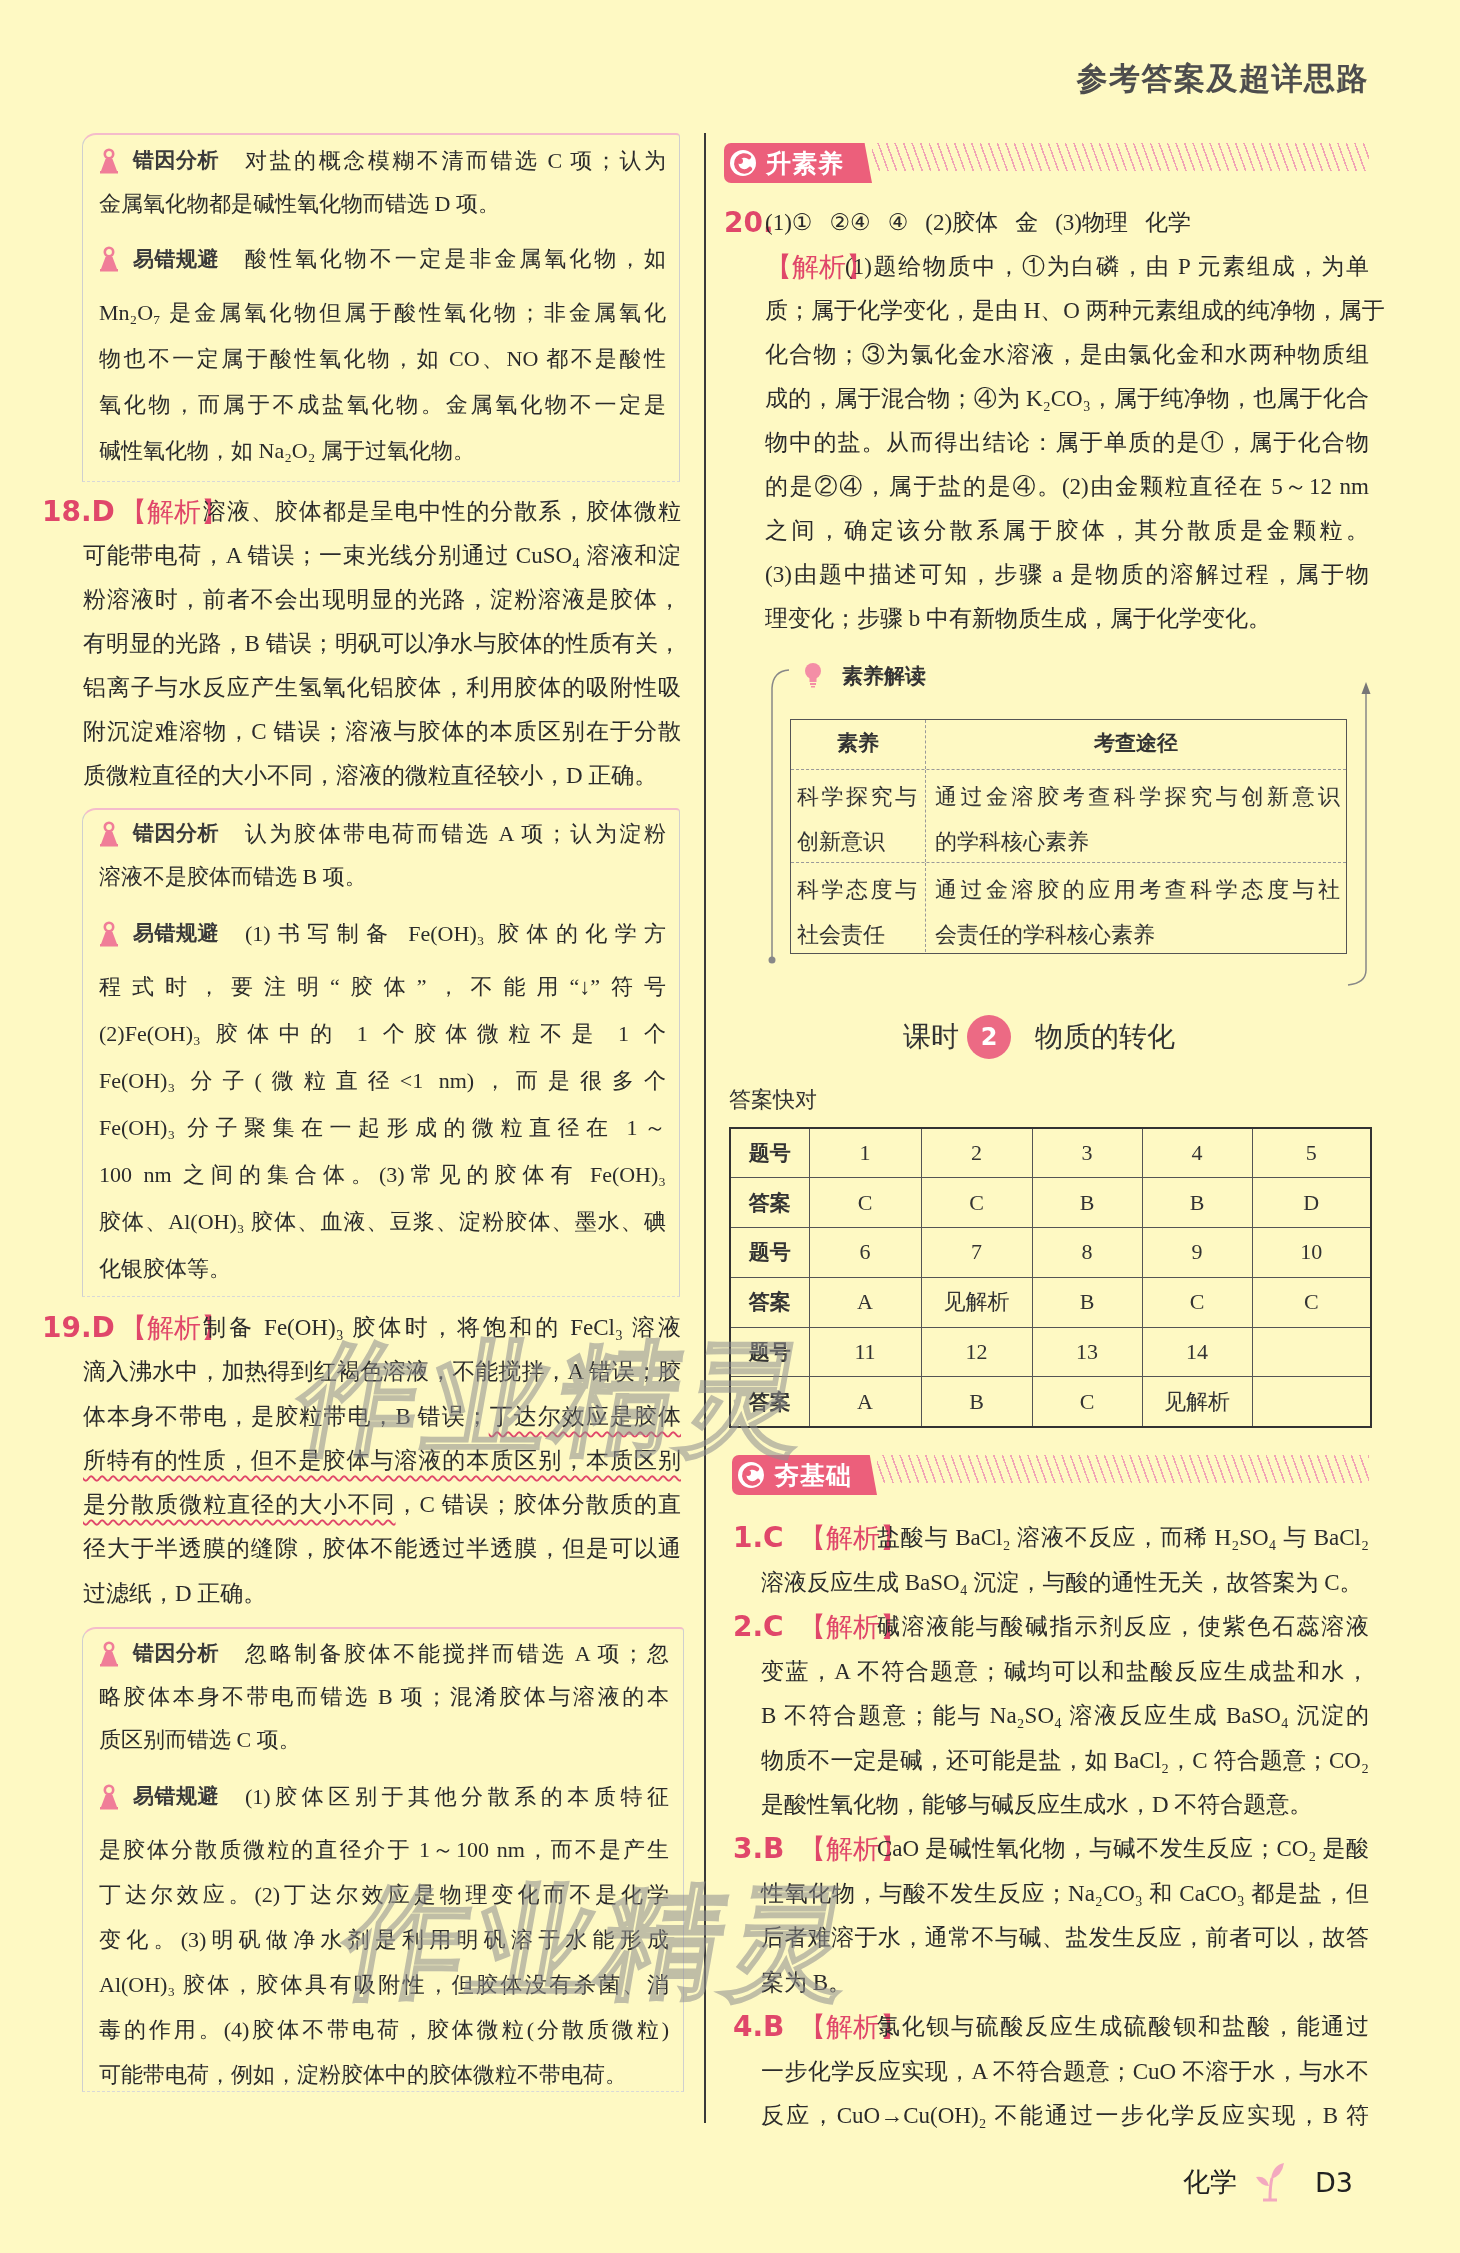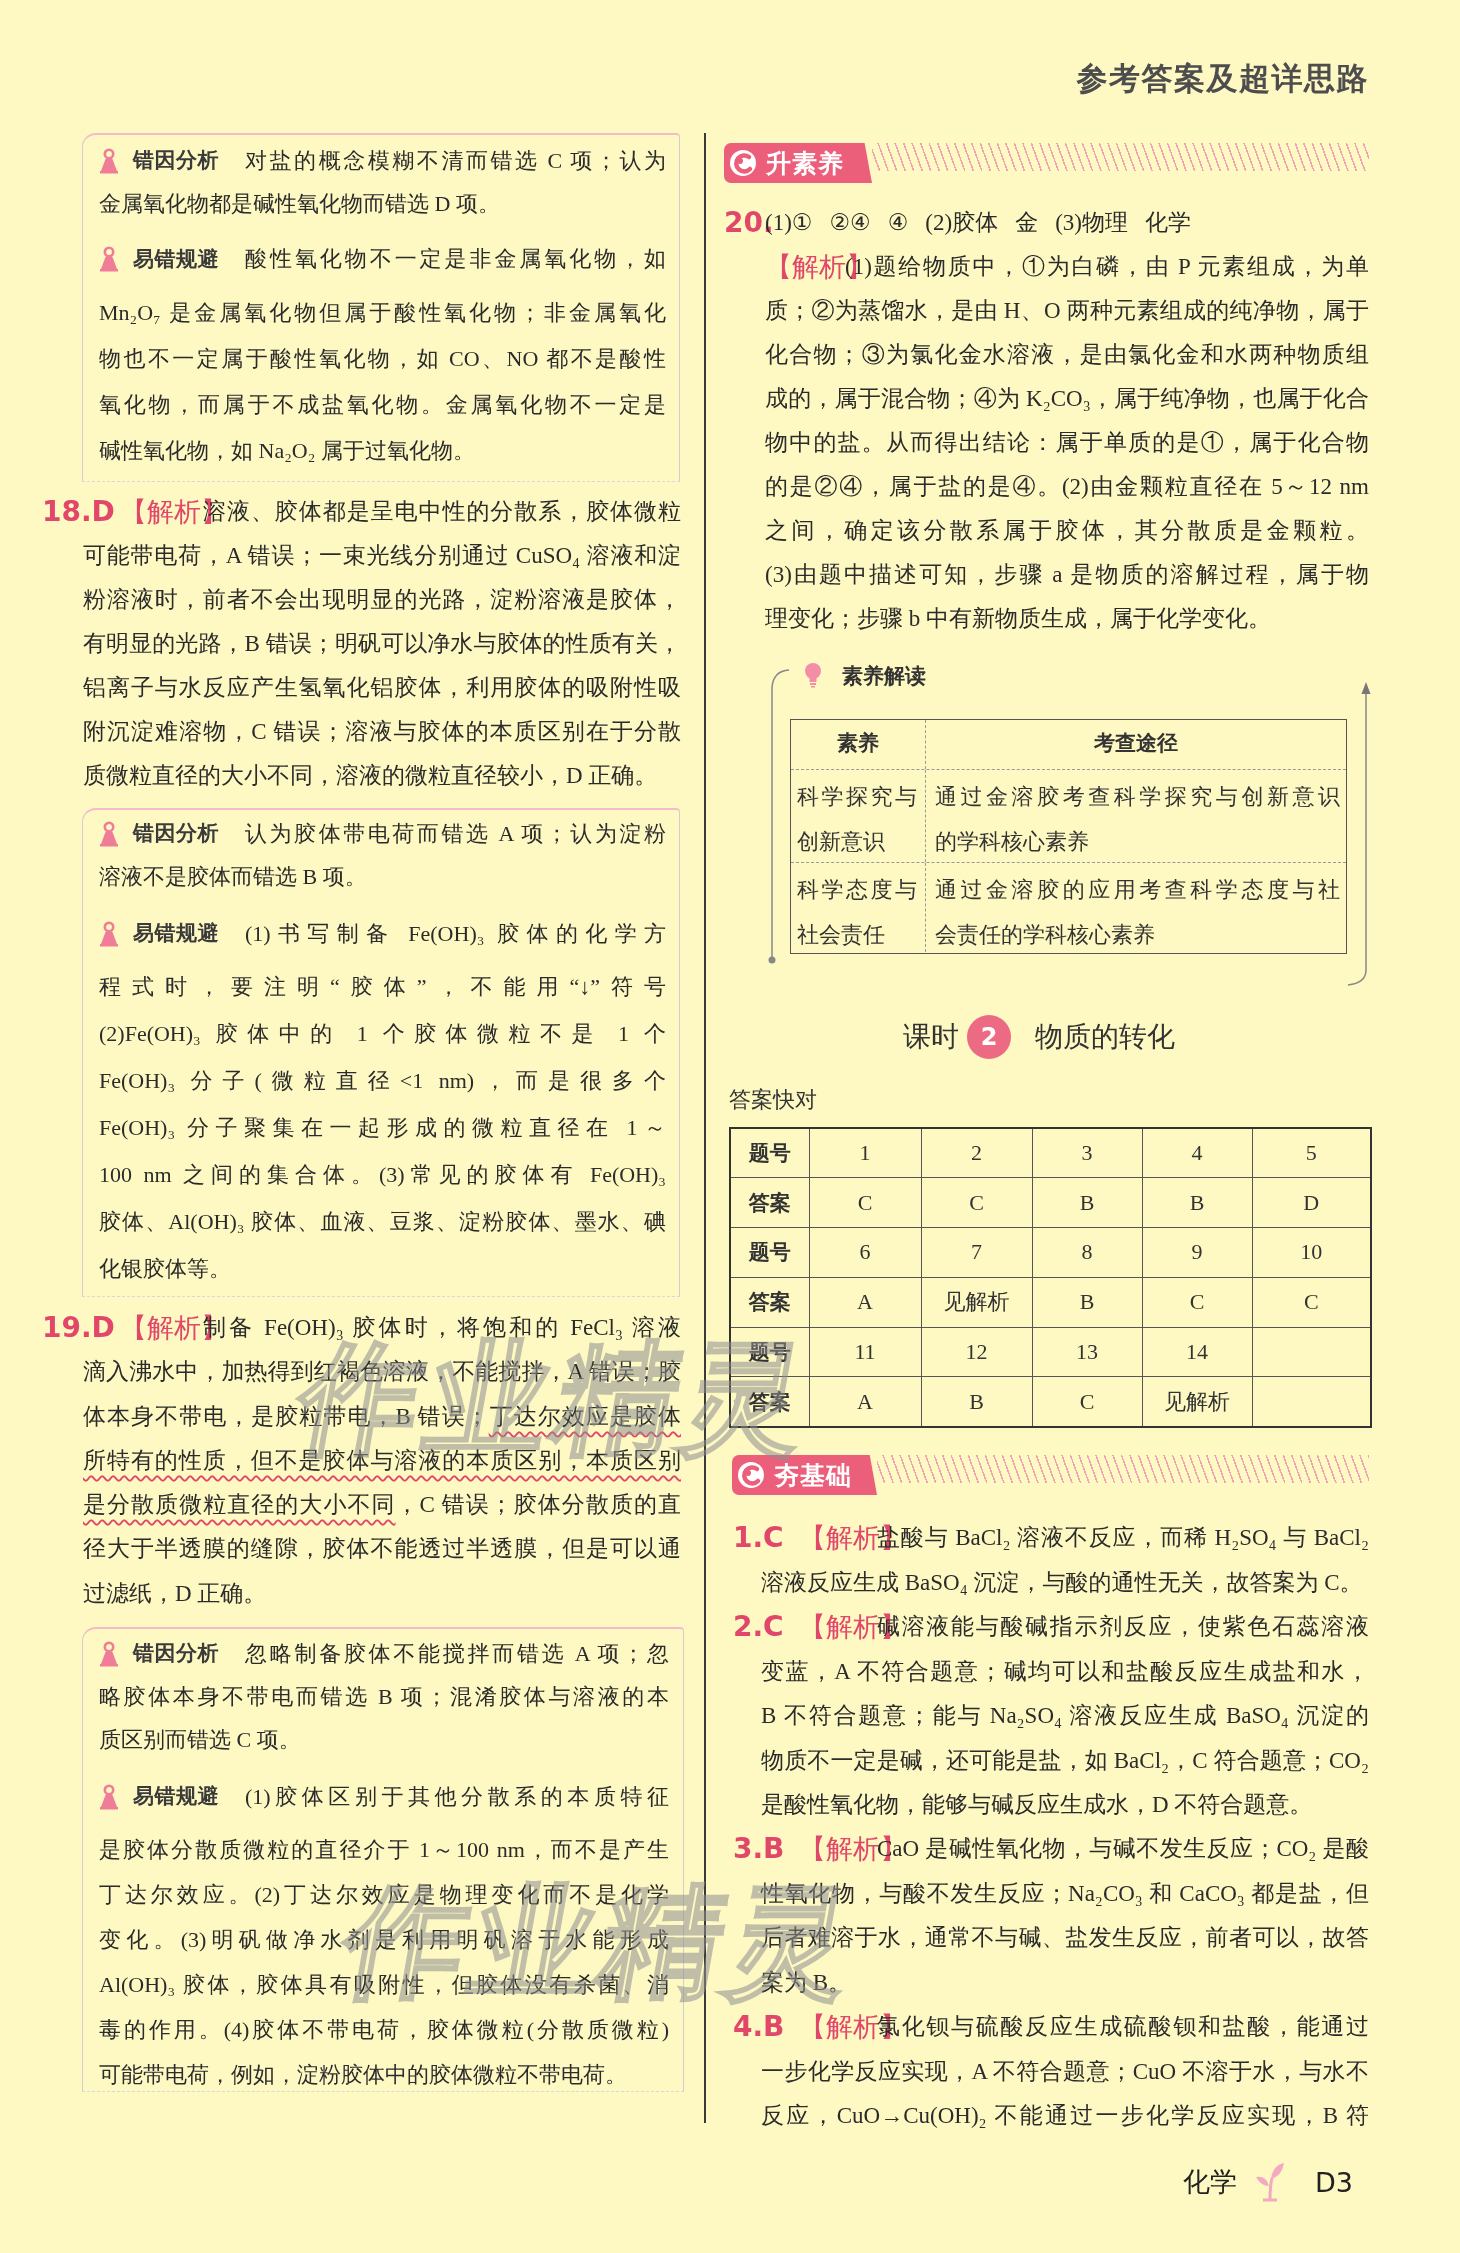--- a/index.html
+++ b/index.html
@@ -227,21 +227,21 @@
         <span>(2)胶体</span>
         <span>金</span>
         <span>(3)物理</span>
         <span>化学</span>
       </span>
     </div>
     <div class="row l44 ln indR20">
       <span class="tag" style="width:80px;">【解析】</span>
       <span class="fill">(1)题给物质中，①为白磷，由 P 元素组成，为单</span>
     </div>
-    <div class="ln j l44 indR20">质；②为蒸馏水，是由 H、O 两种元素组成的纯净物，属于</div>
+    <div class="ln j l44 indR20">质；属于化学变化，是由 H、O 两种元素组成的纯净物，属于</div>
     <div class="ln j l44 indR20">化合物；③为氯化金水溶液，是由氯化金和水两种物质组</div>
     <div class="ln j l44 indR20">成的，属于混合物；④为 K₂CO₃，属于纯净物，也属于化合</div>
     <div class="ln j l44 indR20">物中的盐。从而得出结论：属于单质的是①，属于化合物</div>
     <div class="ln j l44 indR20">的是②④，属于盐的是④。(2)由金颗粒直径在 5～12 nm</div>
     <div class="ln j l44 indR20">之间，确定该分散系属于胶体，其分散质是金颗粒。</div>
     <div class="ln j l44 indR20">(3)由题中描述可知，步骤 a 是物质的溶解过程，属于物</div>
     <div class="ln l44 indR20">理变化；步骤 b 中有新物质生成，属于化学变化。</div>
   </div>
 
   <svg class="abs" style="left:765px;top:665px;" width="30" height="305" viewBox="0 0 30 305">

